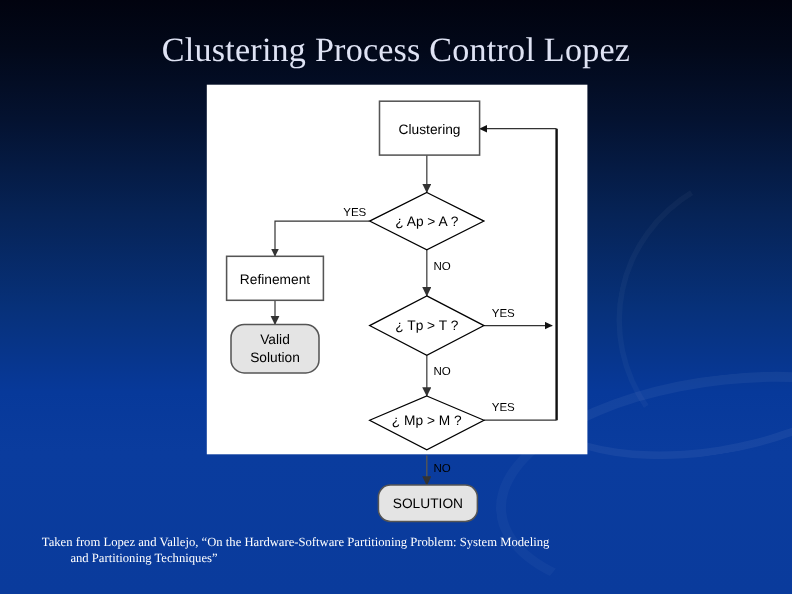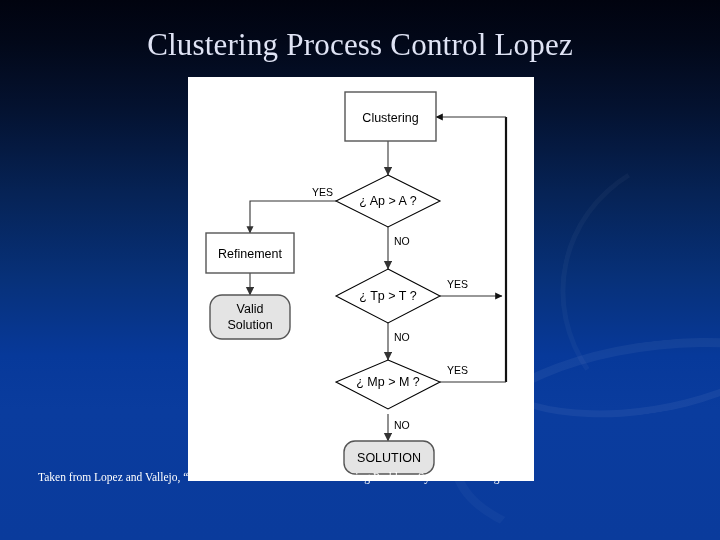--- a/index.html
+++ b/index.html
@@ -83,31 +83,31 @@
     color: #dfe3f4;
     letter-spacing: 0.2px;
     white-space: nowrap;
   }
 
   #figure-panel {
     position: absolute;
     left: 188px;
     top: 77px;
     width: 346px;
-    height: 404px;
+    height: 336px;
     background: #ffffff;
   }
   #figure-panel svg {
     display: block;
   }
 
   #caption {
     position: absolute;
     left: 38px;
-    top: 470px;
+    top: 486px;
     width: 640px;
     color: #ffffff;
     font-size: 11.5px;
     line-height: 15px;
     font-family: "Liberation Serif", serif;
   }
   #caption .l2 {
     display: block;
     padding-left: 26px;
   }
@@ -236,15 +236,16 @@
 
       <g>
         <rect class="node-round" x="156" y="364" width="90" height="33" rx="11" ry="11"></rect>
         <text class="fc-label" x="201" y="385" text-anchor="middle">SOLUTION</text>
       </g>
     </svg>
   </div>
 
   <div id="caption">
     <span>Taken from Lopez and Vallejo, “On the Hardware-Software Partitioning Problem: System Modeling</span>
+    <span class="l2">and Partitioning Techniques”</span>
   </div>
 
 </div>
 
 </body></html>

